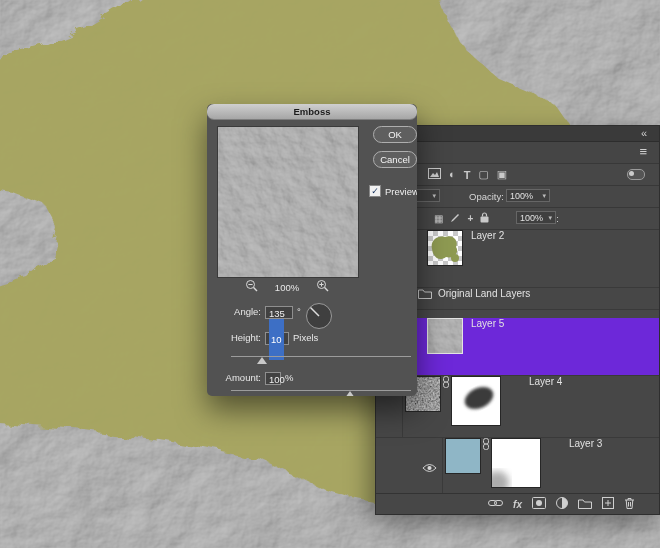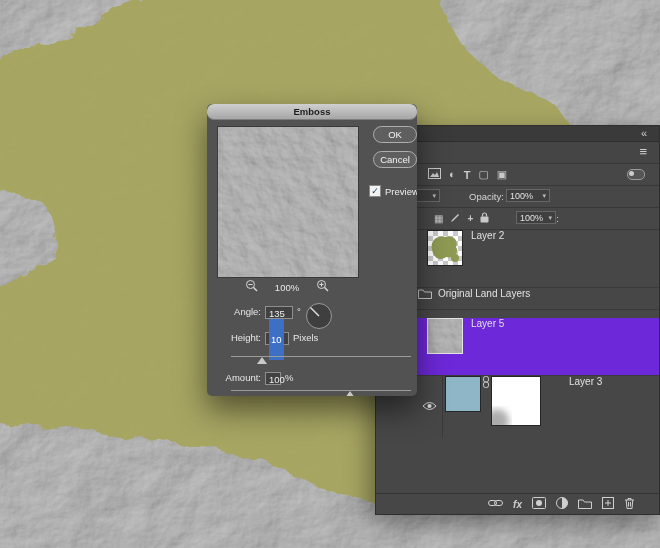--- a/index.html
+++ b/index.html
@@ -208,20 +208,41 @@
         <div class="eye"></div>
         <div class="ind"></div>
         <div class="thumb selthumb">
           <svg width="34" height="34">
               <rect width="34" height="34" filter="url(#embossF)"></rect>
             </svg>
         </div>
         <span class="lname">Layer 5</span>
       </div>
 
+      <div class="lrow" style="height:62px;">
+        <div class="eye"></div>
+        <div class="ind" style="width:2px;"></div>
+        <div class="thumb">
+          <svg width="34" height="34">
+              <rect width="34" height="34" filter="url(#noiseDark)"></rect>
+            </svg>
+        </div>
+        <span class="chain">
+          <svg width="8" height="12">
+              <rect x="1.5" y="0.5" width="5" height="5.5" rx="2" fill="none" stroke="#c9c9c9"></rect>
+              <rect x="1.5" y="6" width="5" height="5.5" rx="2" fill="none" stroke="#c9c9c9"></rect>
+            </svg>
+        </span>
+        <div class="mask">
+          <svg width="48" height="48">
+              <ellipse cx="27" cy="21" rx="15" ry="10" transform="rotate(-25 27 21)" fill="#3a3a3a" filter="url(#softB)"></ellipse>
+            </svg>
+        </div>
+        <span class="lname far">Layer 4</span>
+      </div>
 
       <div class="lrow" style="height:62px;border-bottom:none;padding-left:40px;">
         <div class="eye">
           <span>
             <svg width="15" height="10" viewBox="0 0 16 10">
                 <path d="M1,5 Q8,-2.5 15,5 Q8,12.5 1,5 Z" fill="none" stroke="#d8d8d8"></path>
                 <circle cx="8" cy="5" r="2.2" fill="#d8d8d8"></circle>
               </svg>
           </span>
         </div>

